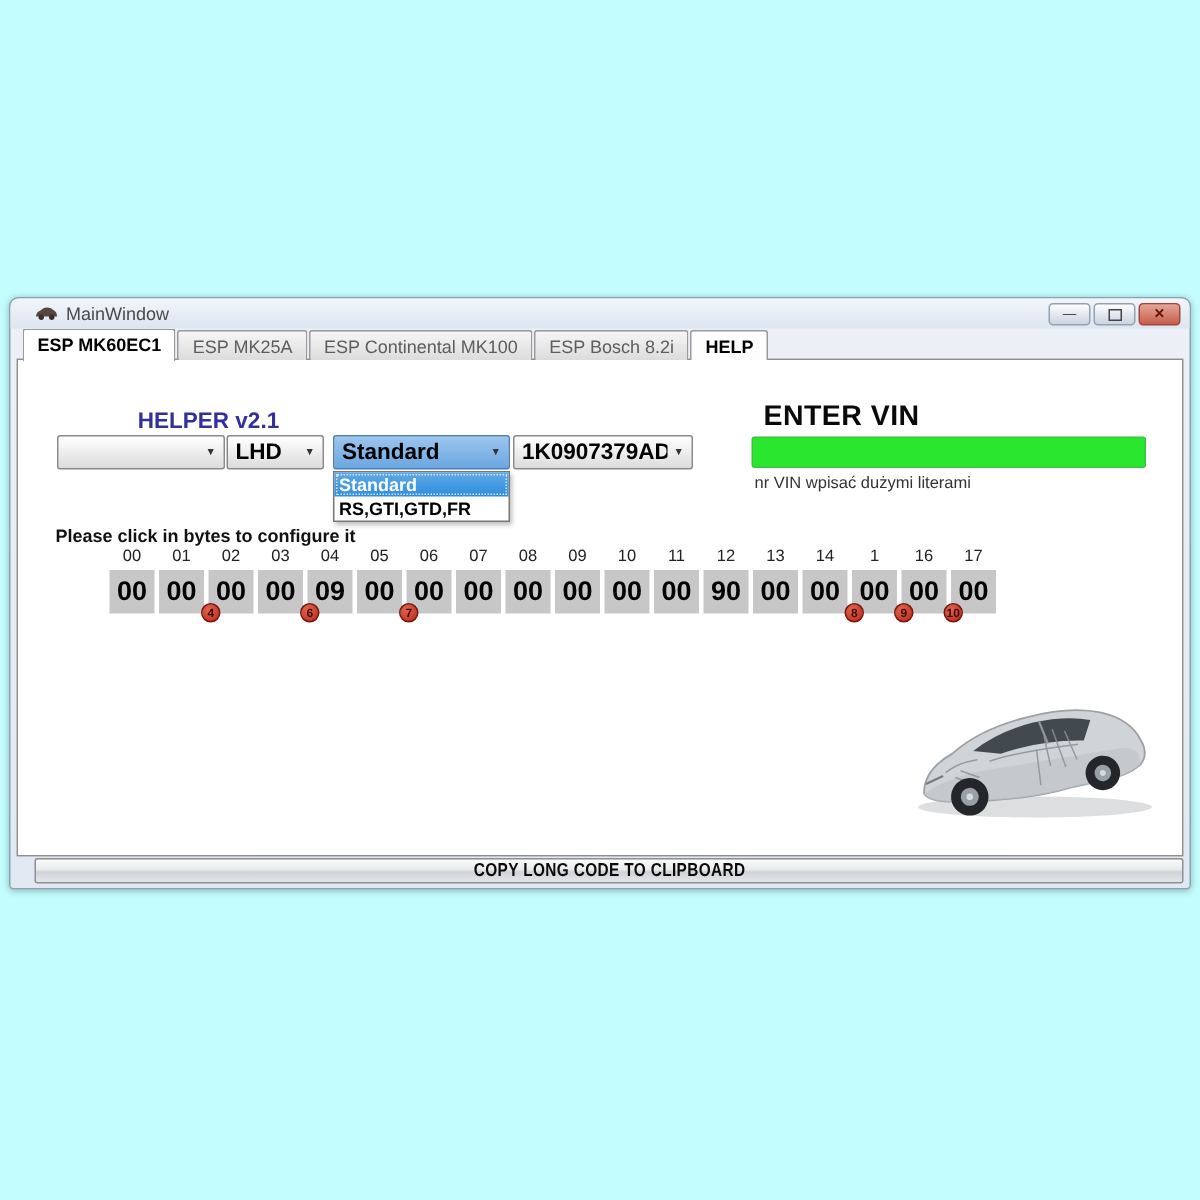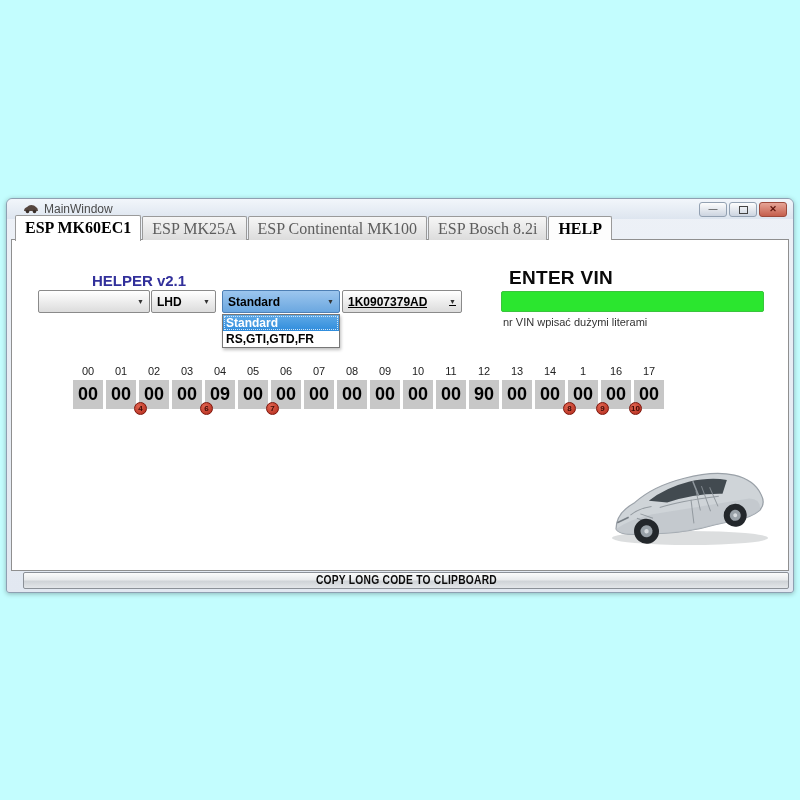--- a/index.html
+++ b/index.html
@@ -17,36 +17,36 @@
   .titlebar .title{font-size:12px;color:#4a4a4a;margin-left:5px;}
   .win-controls{position:absolute;right:6px;top:3px;display:flex;gap:2px;}
   .wbtn{width:28px;height:15px;border-radius:3px;border:1px solid #93a1b2;
     background:linear-gradient(#fdfdfd,#ccd4e0);display:flex;align-items:center;justify-content:center;
     font-size:9px;color:#333;line-height:1;padding:0;box-sizing:border-box;}
   .wbtn.close{background:linear-gradient(#e6a496,#c55f4d);border-color:#9c4a3c;color:#5e140b;font-weight:bold;}
   .wbtn .maxglyph{width:7px;height:6px;border:1px solid #444;display:block;}
 
   
   .tabstrip{position:absolute;left:8px;top:22px;height:19px;display:flex;align-items:flex-end;z-index:3;}
-  .tab{font-size:16px;color:#5d5d5d;padding:3px 9px 2px 9px;
+  .tab{font-size:12px;color:#5d5d5d;padding:3px 9px 2px 9px;
     background:linear-gradient(#f6f6f6,#dcdcdc);border:1px solid #9a9a9a;border-bottom:none;
-    border-radius:2px 2px 0 0;margin-right:1px;white-space:nowrap;font-family:Liberation Serif, serif;}
+    border-radius:2px 2px 0 0;margin-right:1px;white-space:nowrap;}
   .tab.active{background:#fff;color:#000;font-weight:bold;padding-bottom:4px;position:relative;top:1px;}
   .tab.hl{background:#fdfdfd;color:#000;font-weight:bold;}
 
   
   .content{position:absolute;left:4px;right:4px;top:40px;bottom:21px;background:#fff;
     border:1px solid #8f8f8f;}
   .app-title{position:absolute;left:18px;top:14px;font-size:14px;font-weight:bold;color:#32309b;letter-spacing:.2px;}
   .app-subtitle{position:absolute;left:18px;top:32px;width:218px;text-align:center;font-size:15px;font-weight:bold;color:#32309b;}
 
   .combo{position:absolute;top:50px;height:23px;box-sizing:border-box;
     background:linear-gradient(#ffffff,#dcdcdc);border:1px solid #8a8a8a;border-radius:2px;
     display:flex;align-items:center;justify-content:space-between;padding:0 5px;}
-  .combo .ctext{font-size:12px;font-weight:bold;color:#000;white-space:nowrap;overflow:hidden;text-align:center;}
+  .combo .ctext{font-size:15px;font-weight:bold;color:#000;white-space:nowrap;overflow:hidden;text-align:center;}
   .combo .arrow{font-size:7px;color:#333;margin-left:4px;}
   .combo.focused{background:linear-gradient(#9cc6ee,#6ba7e0);border-color:#4d7fb4;}
 
   .enter-vin{position:absolute;left:497px;top:27px;font-size:19px;font-weight:bold;color:#0a0a0a;letter-spacing:.3px;}
   .vin-input{position:absolute;left:489px;top:51px;width:263px;height:21px;box-sizing:border-box;
     border:1px solid #39c53d;border-radius:2px;outline:none;padding:0 4px;font-size:13px;font-family:"Liberation Sans",sans-serif;}
   .vin-note{position:absolute;left:491px;top:76px;font-size:11px;color:#333;}
 
   .dd-list{position:absolute;left:210px;top:74px;width:118px;background:#fff;border:1px solid #777;
     box-sizing:border-box;z-index:5;box-shadow:1px 2px 3px rgba(0,0,0,.25);}
@@ -115,34 +115,35 @@
         <span class="arrow">▼</span>
       </div>
       <div class="combo" style="left:139px;width:65px;">
         <span class="ctext">LHD</span>
         <span class="arrow">▼</span>
       </div>
       <div class="combo focused" style="left:210px;width:118px;">
         <span class="ctext">Standard</span>
         <span class="arrow">▼</span>
       </div>
-      <div class="combo" style="left:330px;width:120px;text-decoration:underline;">
+      <div class="combo" style="left:330px;width:120px;">
         <span class="ctext">1K0907379AD</span>
         <span class="arrow">▼</span>
       </div>
 
       <div class="enter-vin">ENTER VIN</div>
       <input class="vin-input" type="text" value="" style="background: rgb(43, 230, 47);">
       <div class="vin-note">nr VIN wpisać dużymi literami</div>
 
       <div class="dd-list">
           <div class="dd-item sel">Standard</div>
           <div class="dd-item">RS,GTI,GTD,FR</div>
         </div>
 
+      <div class="instruction">Please click in bytes to configure it</div>
 
       <div class="byte-grid">
           <div class="col">
             <div class="bhead">00</div>
             <div class="bbox">
               <span class="val">00</span>
             </div>
           </div>
           <div class="col">
             <div class="bhead">01</div>

